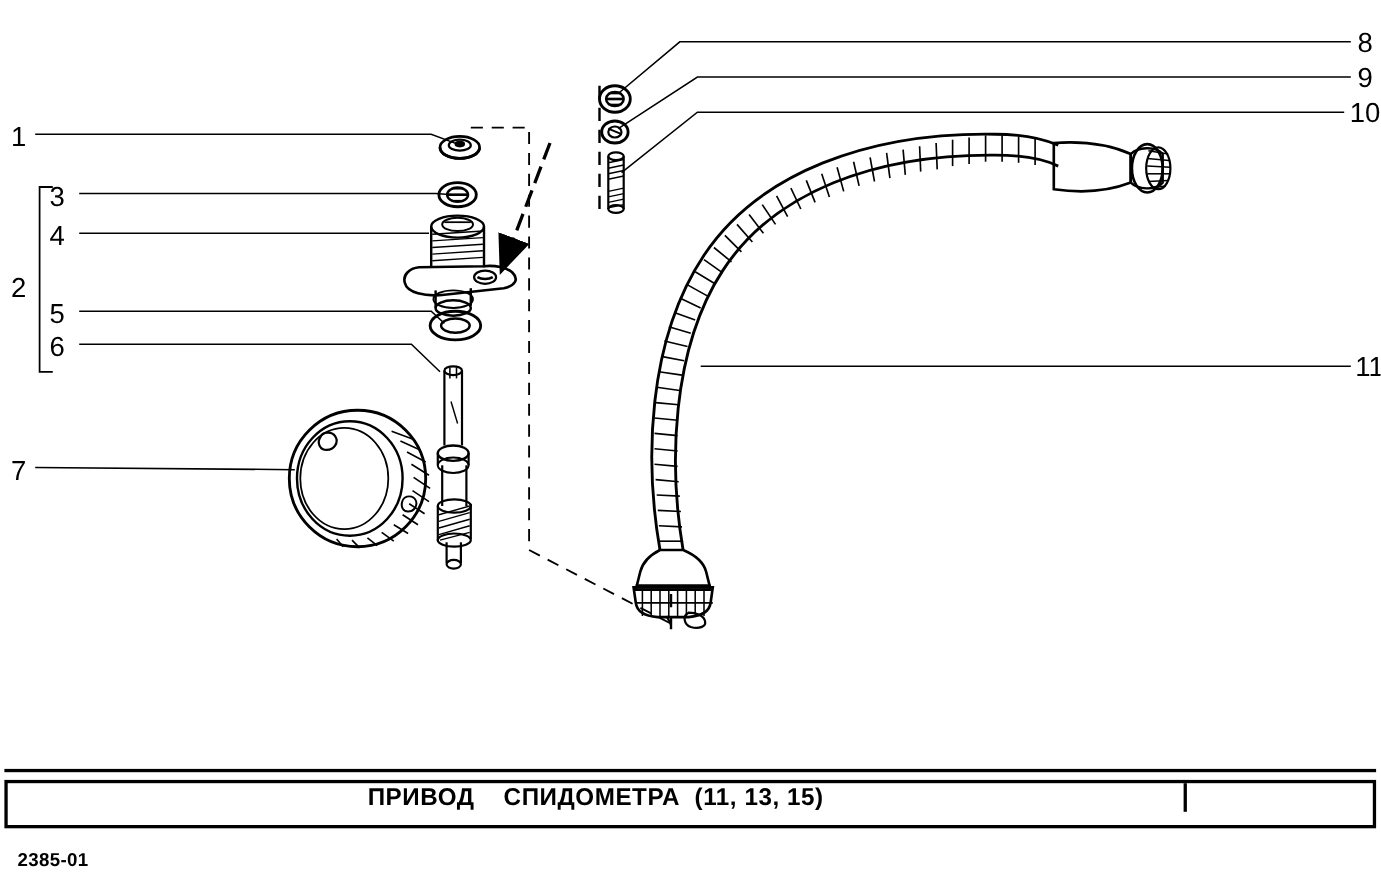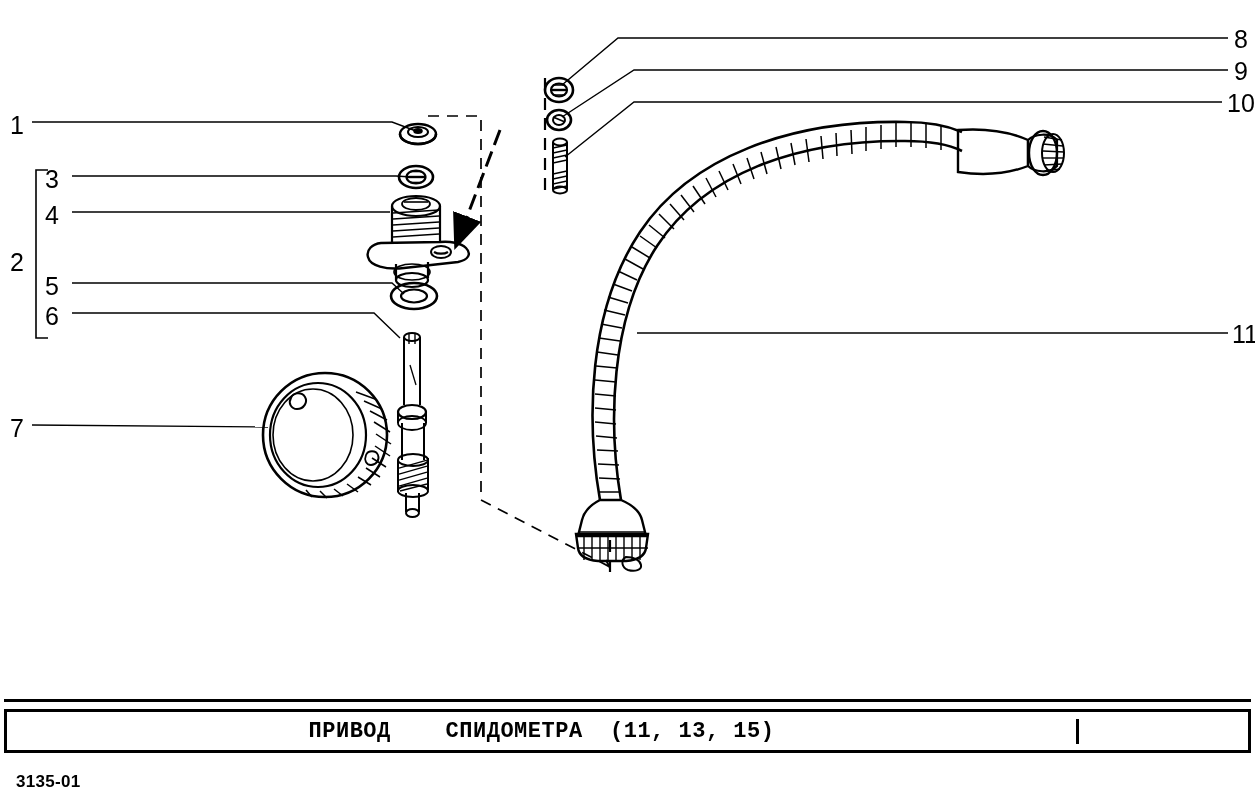--- a/index.html
+++ b/index.html
@@ -39,22 +39,21 @@
   .titleblock {
     position: absolute;
     left: 4px;
     top: 709px;
     width: 1247px;
     height: 44px;
     border: 3px solid #000;
     box-sizing: border-box;
     display: flex;
     flex-direction: row;
-    align-items: center;
-    font-family: Liberation Mono, monospace;
+    align-items: flex-start;
   }
   .title-cell {
     flex: 0 0 1072px;
     display: flex;
     align-items: center;
     justify-content: center;
     border-right: 3px solid #000;
     box-sizing: border-box;
   }
   .title-text {
@@ -370,15 +369,15 @@
   <div class="callout-num" style="left:1232px;top:322px;">11</div>
 
   <div class="topline"></div>
 
   <div class="titleblock">
     <div class="title-cell">
       <span class="title-text">ПРИВОД    СПИДОМЕТРА  (11, 13, 15)</span>
     </div>
   </div>
 
-  <div class="sheet-code">3135-01</div>
+  <div class="sheet-code">2385-01</div>
 
 </div>
 
 </body></html>

